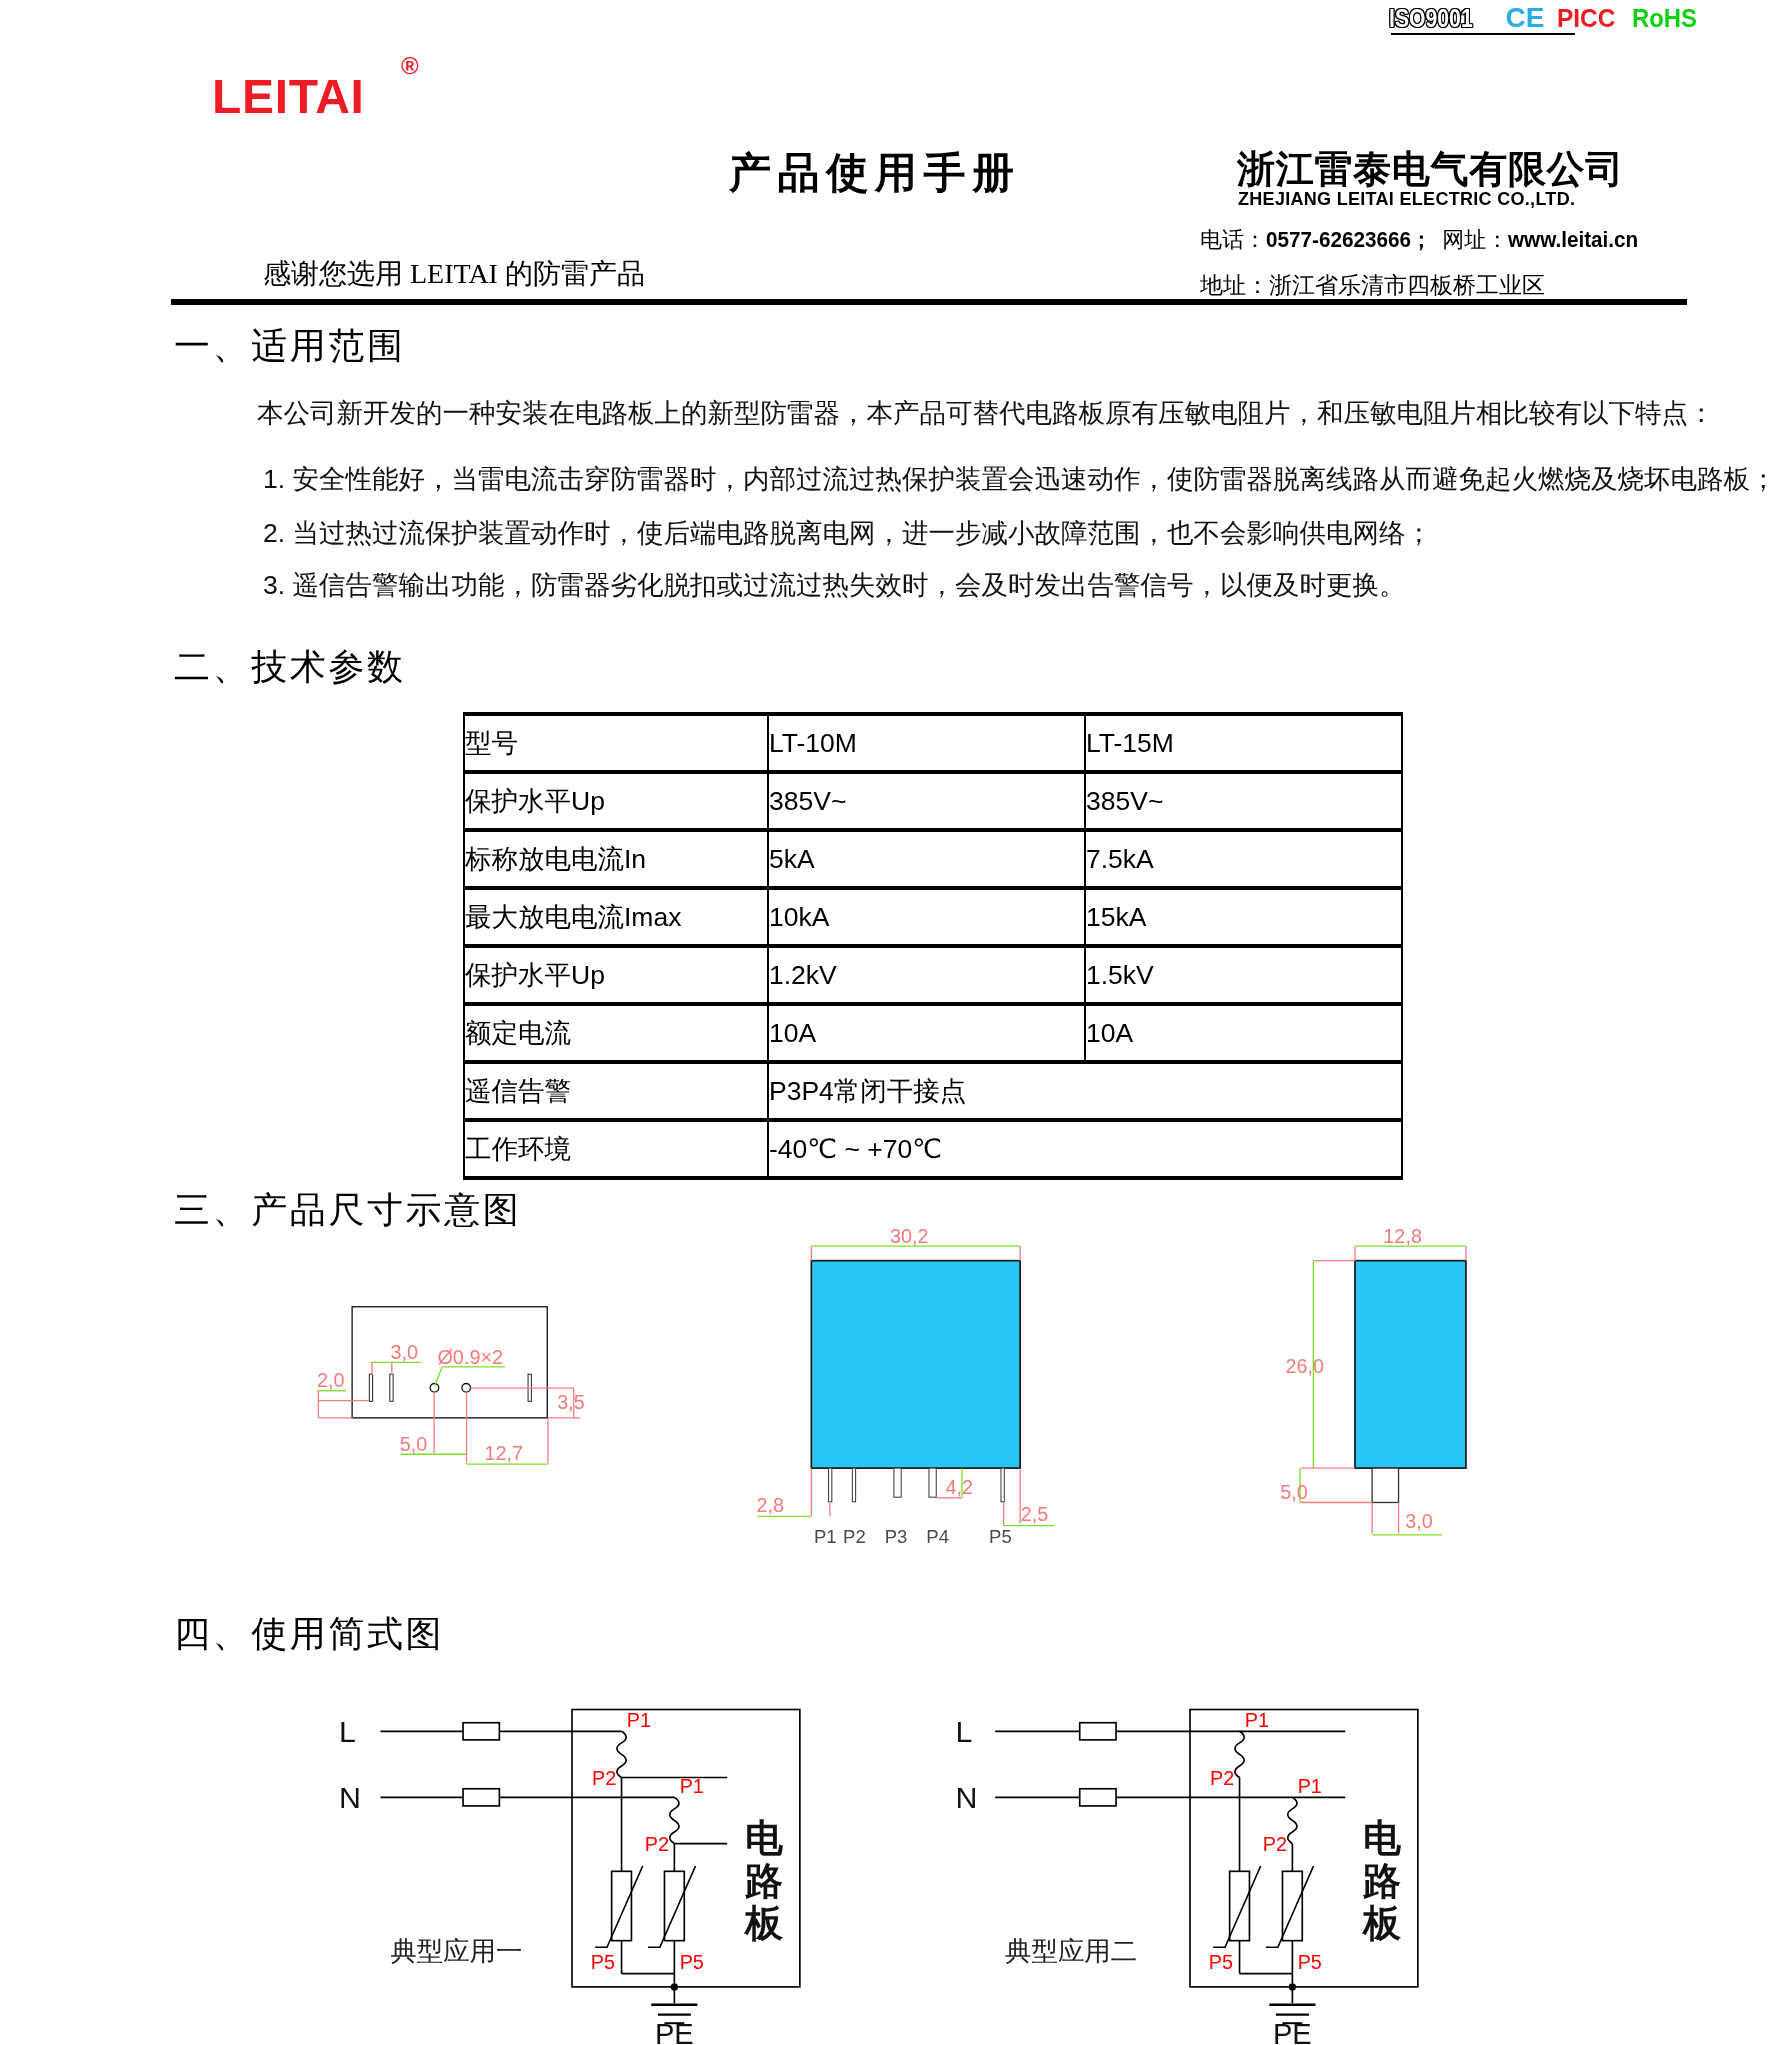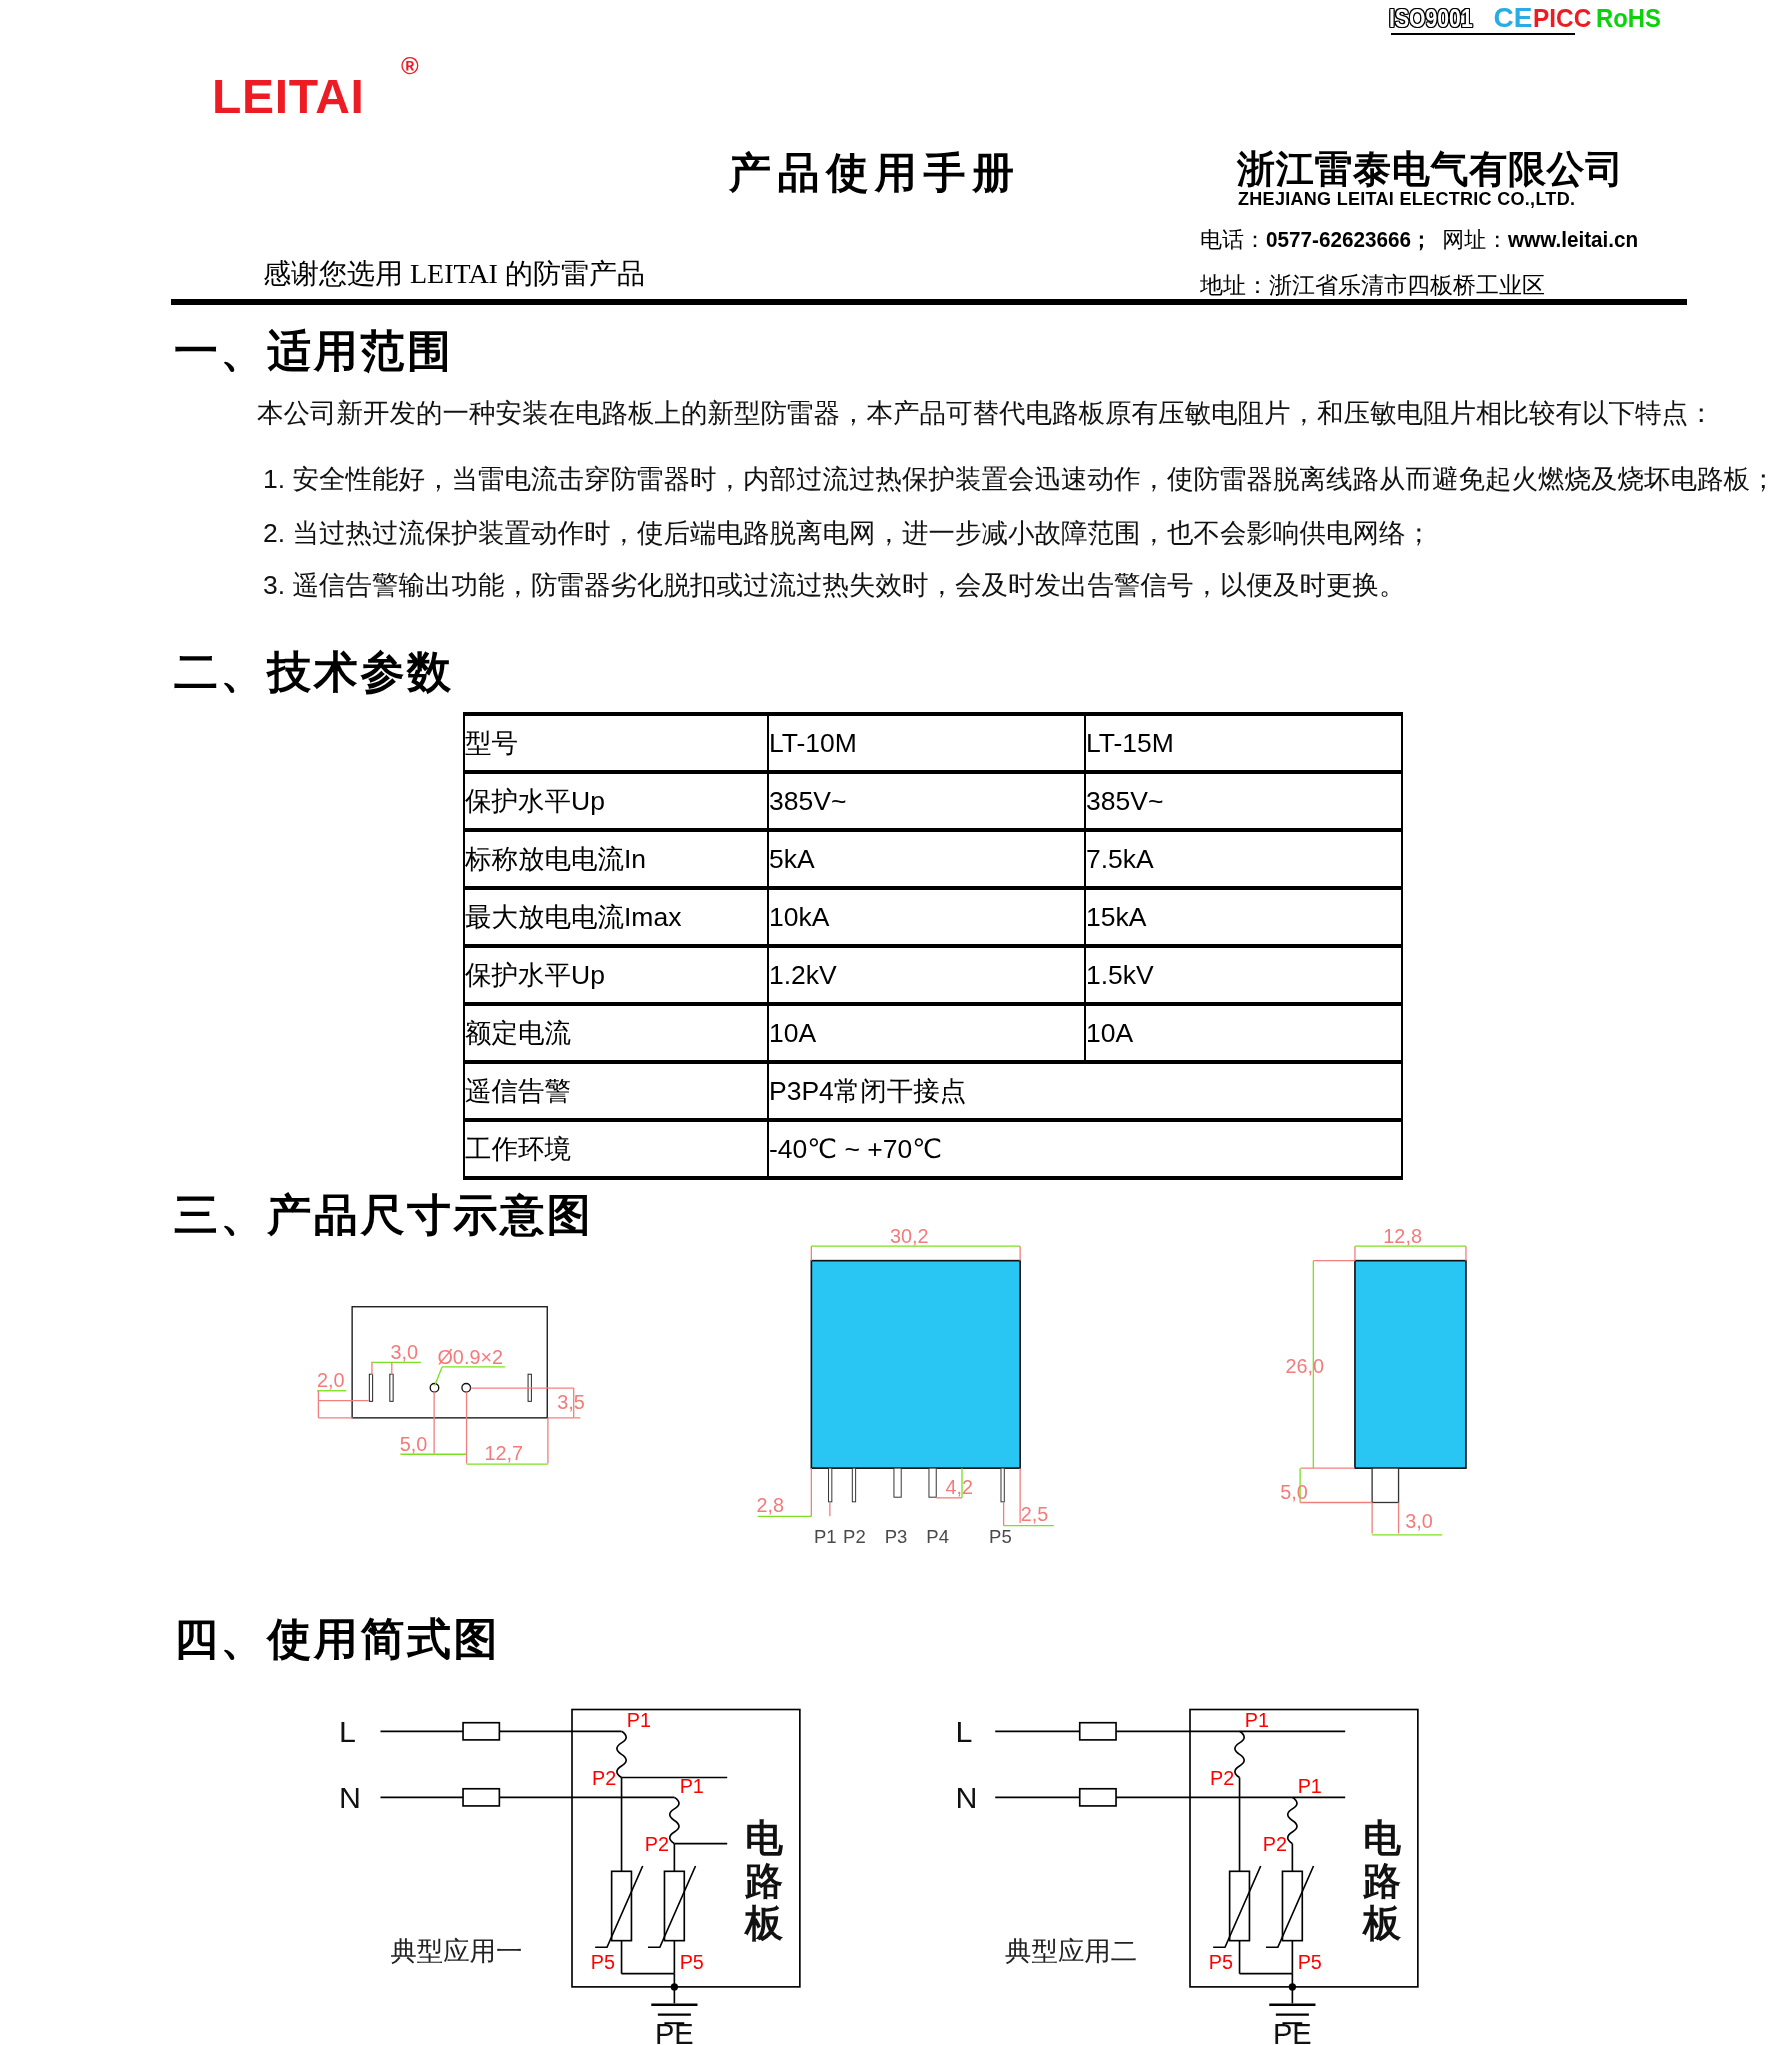--- a/index.html
+++ b/index.html
@@ -1,21 +1,21 @@
 <!DOCTYPE html>
 <html style="font-size:10.6px"><head>
 <meta charset="utf-8">
 <style>
   html,body{margin:0;padding:0;background:#9a9a9a;}
   .page{position:relative;width:1788px;height:2046px;background:#ffffff;overflow:hidden;
         font-family:"Liberation Sans","DejaVu Sans",sans-serif;color:#000;}
   .abs{position:absolute;}
   .serif{font-family:"Liberation Serif","DejaVu Serif",serif;}
   
-  .badges{left:1389px;top:4px;display:flex;align-items:baseline;}
+  .badges{left:1389px;top:4px;display:flex;gap:12px;align-items:baseline;}
   .badge{font-size:26.5px;font-weight:bold;line-height:1;}
   .badge-iso{color:#fff;transform:scaleX(.8);transform-origin:left;
      text-shadow:-1.3px -1.3px 0 #000,1.3px -1.3px 0 #000,-1.3px 1.3px 0 #000,1.3px 1.3px 0 #000,
                  0 -1.3px 0 #000,0 1.3px 0 #000,-1.3px 0 0 #000,1.3px 0 0 #000;}
   .badge-ce{color:#29ABE3;font-size:28px;}
   .badge-picc{color:#ED1C24;transform:scaleX(.92);transform-origin:left;}
   .badge-rohs{color:#0BD30B;transform:scaleX(.9);transform-origin:left;}
   .badge-underline{left:1391px;top:33px;width:184px;height:2px;background:#000;}
   
   .logo{left:212px;top:69px;font-size:48px;font-weight:bold;color:#ED1C24;letter-spacing:0.7px;}
@@ -23,21 +23,21 @@
   .doc-title{left:729px;top:145px;font-size:42px;font-weight:bold;letter-spacing:6.6px;}
   .company-cn{left:1237px;top:144px;font-size:38px;font-weight:bold;letter-spacing:0.7px;}
   .company-en{left:1238px;top:189px;font-size:18px;font-weight:bold;letter-spacing:0.3px;}
   .phone-line{left:1200px;top:225px;font-size:22px;display:flex;align-items:center;}
   .phone-line .lab{font-family:"Liberation Serif",serif;}
   .phone-line .val{font-weight:bold;transform:scaleX(.94);transform-origin:left;}
   .thanks{left:263px;top:255px;font-size:28px;text-align:right;}
   .address{left:1200px;top:270px;font-size:23px;}
   .header-rule{left:171px;top:299px;width:1516px;height:6px;background:#000;}
   
-  .heading{font-size:44px;font-weight:bold;letter-spacing:2.6px;}
+  .heading{font-size:36px;font-weight:normal;letter-spacing:2.6px;}
   .h1{left:174px;top:322px;}
   .h2{left:174px;top:635px;margin-top:8px;}
   .h3{left:174px;top:1186px;}
   .h4{left:174px;top:1610px;}
   .body-text{font-size:26.5px;white-space:nowrap;color:#111;}
   .intro{left:257px;top:395px;}
   .item1{left:263px;top:461px;}
   .item2{left:263px;top:515px;}
   .item3{left:263px;top:567px;}
   

